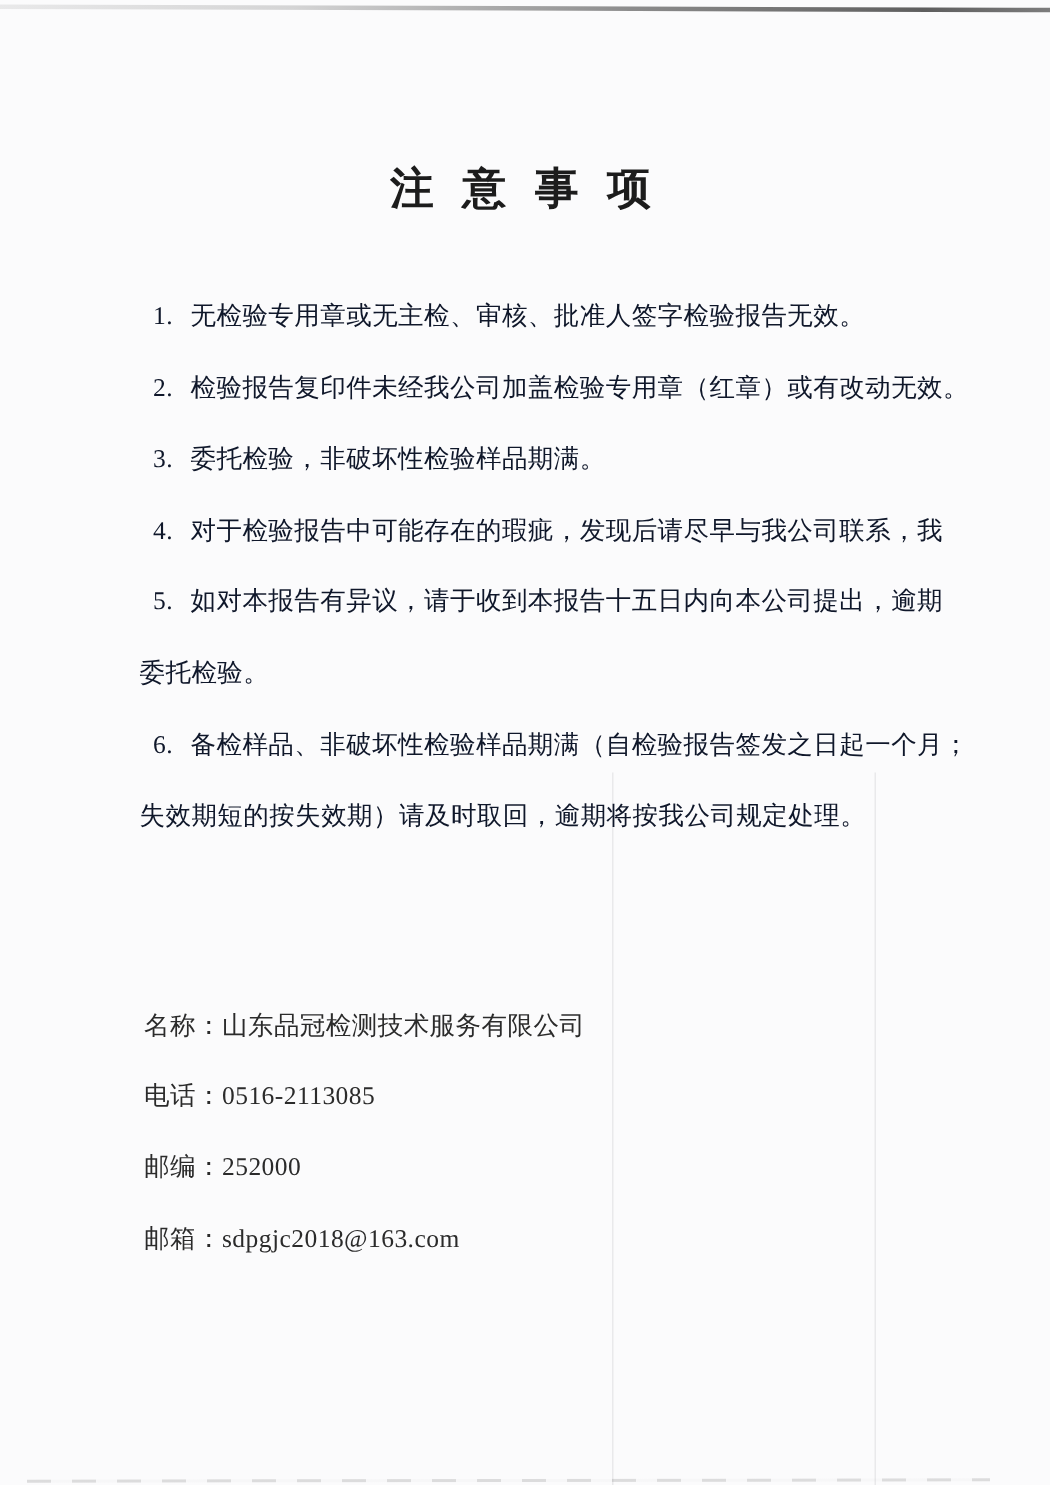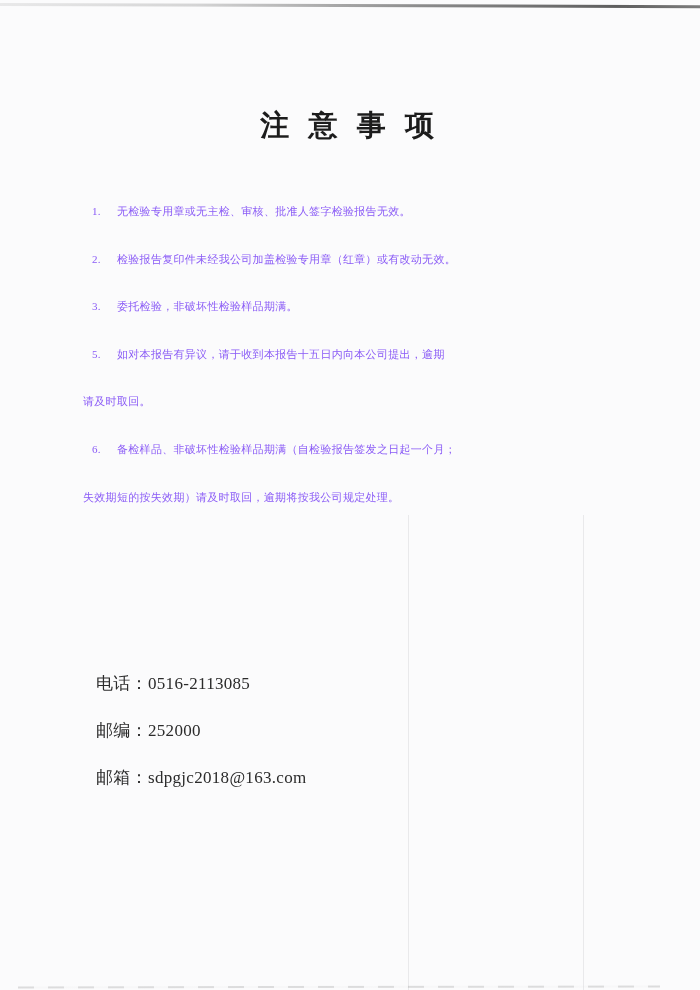--- a/index.html
+++ b/index.html
@@ -55,24 +55,24 @@
     font-weight:bold;
     letter-spacing:6px;
     color:#1c1c1c;
     white-space:nowrap;
   }
 
   
   .notes{
     position:absolute;
     top:200px;
-    left:83px;
+    left:93px;
     right:60px;
-    font-size:11px;
-    color:#8b5cf6;
+    font-size:17px;
+    color:#0f172a;
   }
   .line{
     height:47.6px;
     line-height:22px;
     letter-spacing:0.3px;
     white-space:nowrap;
   }
   .line.numbered{padding-left:9px;}
   .num{
     display:inline-block;
@@ -118,39 +118,45 @@
     </div>
 
     <div class="line numbered">
       <span class="num">2.</span><span>检验报告复印件未经我公司加盖检验专用章（红章）或有改动无效。</span>
     </div>
 
     <div class="line numbered">
       <span class="num">3.</span><span>委托检验，非破坏性检验样品期满。</span>
     </div>
 
+    <div class="line numbered">
+      <span class="num">4.</span><span>对于检验报告中可能存在的瑕疵，发现后请尽早与我公司联系，我</span>
+    </div>
 
     <div class="line numbered">
       <span class="num">5.</span><span>如对本报告有异议，请于收到本报告十五日内向本公司提出，逾期</span>
     </div>
     <div class="line">
-      <span>请及时取回。</span>
+      <span>委托检验。</span>
     </div>
 
     <div class="line numbered">
       <span class="num">6.</span><span>备检样品、非破坏性检验样品期满（自检验报告签发之日起一个月；</span>
     </div>
     <div class="line">
       <span>失效期短的按失效期）请及时取回，逾期将按我公司规定处理。</span>
     </div>
 
   </div>
 
   <div class="contact">
 
+    <div class="crow">
+      <span class="clabel">名称：</span><span class="cvalue">山东品冠检测技术服务有限公司</span>
+    </div>
 
 
     <div class="crow">
       <span class="clabel">电话：</span><span class="cvalue">0516-2113085</span>
     </div>
 
     <div class="crow">
       <span class="clabel">邮编：</span><span class="cvalue">252000</span>
     </div>
 

